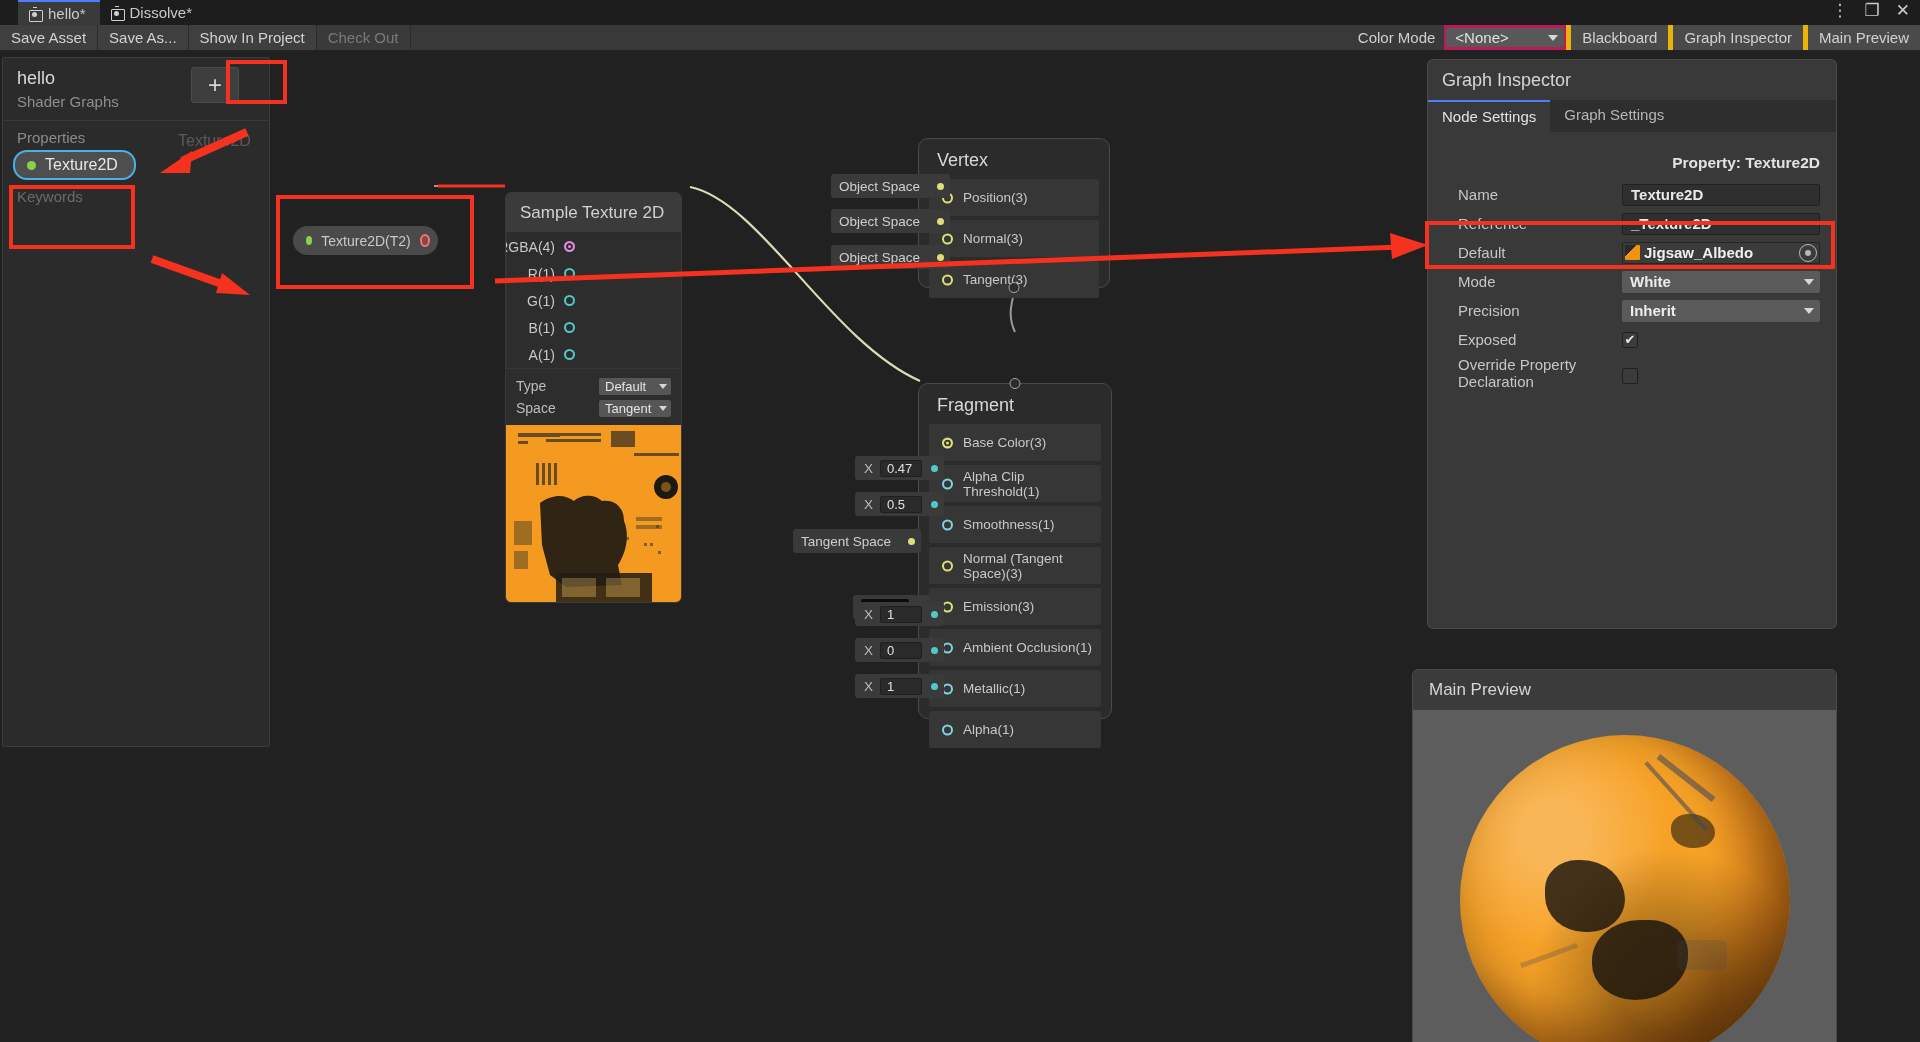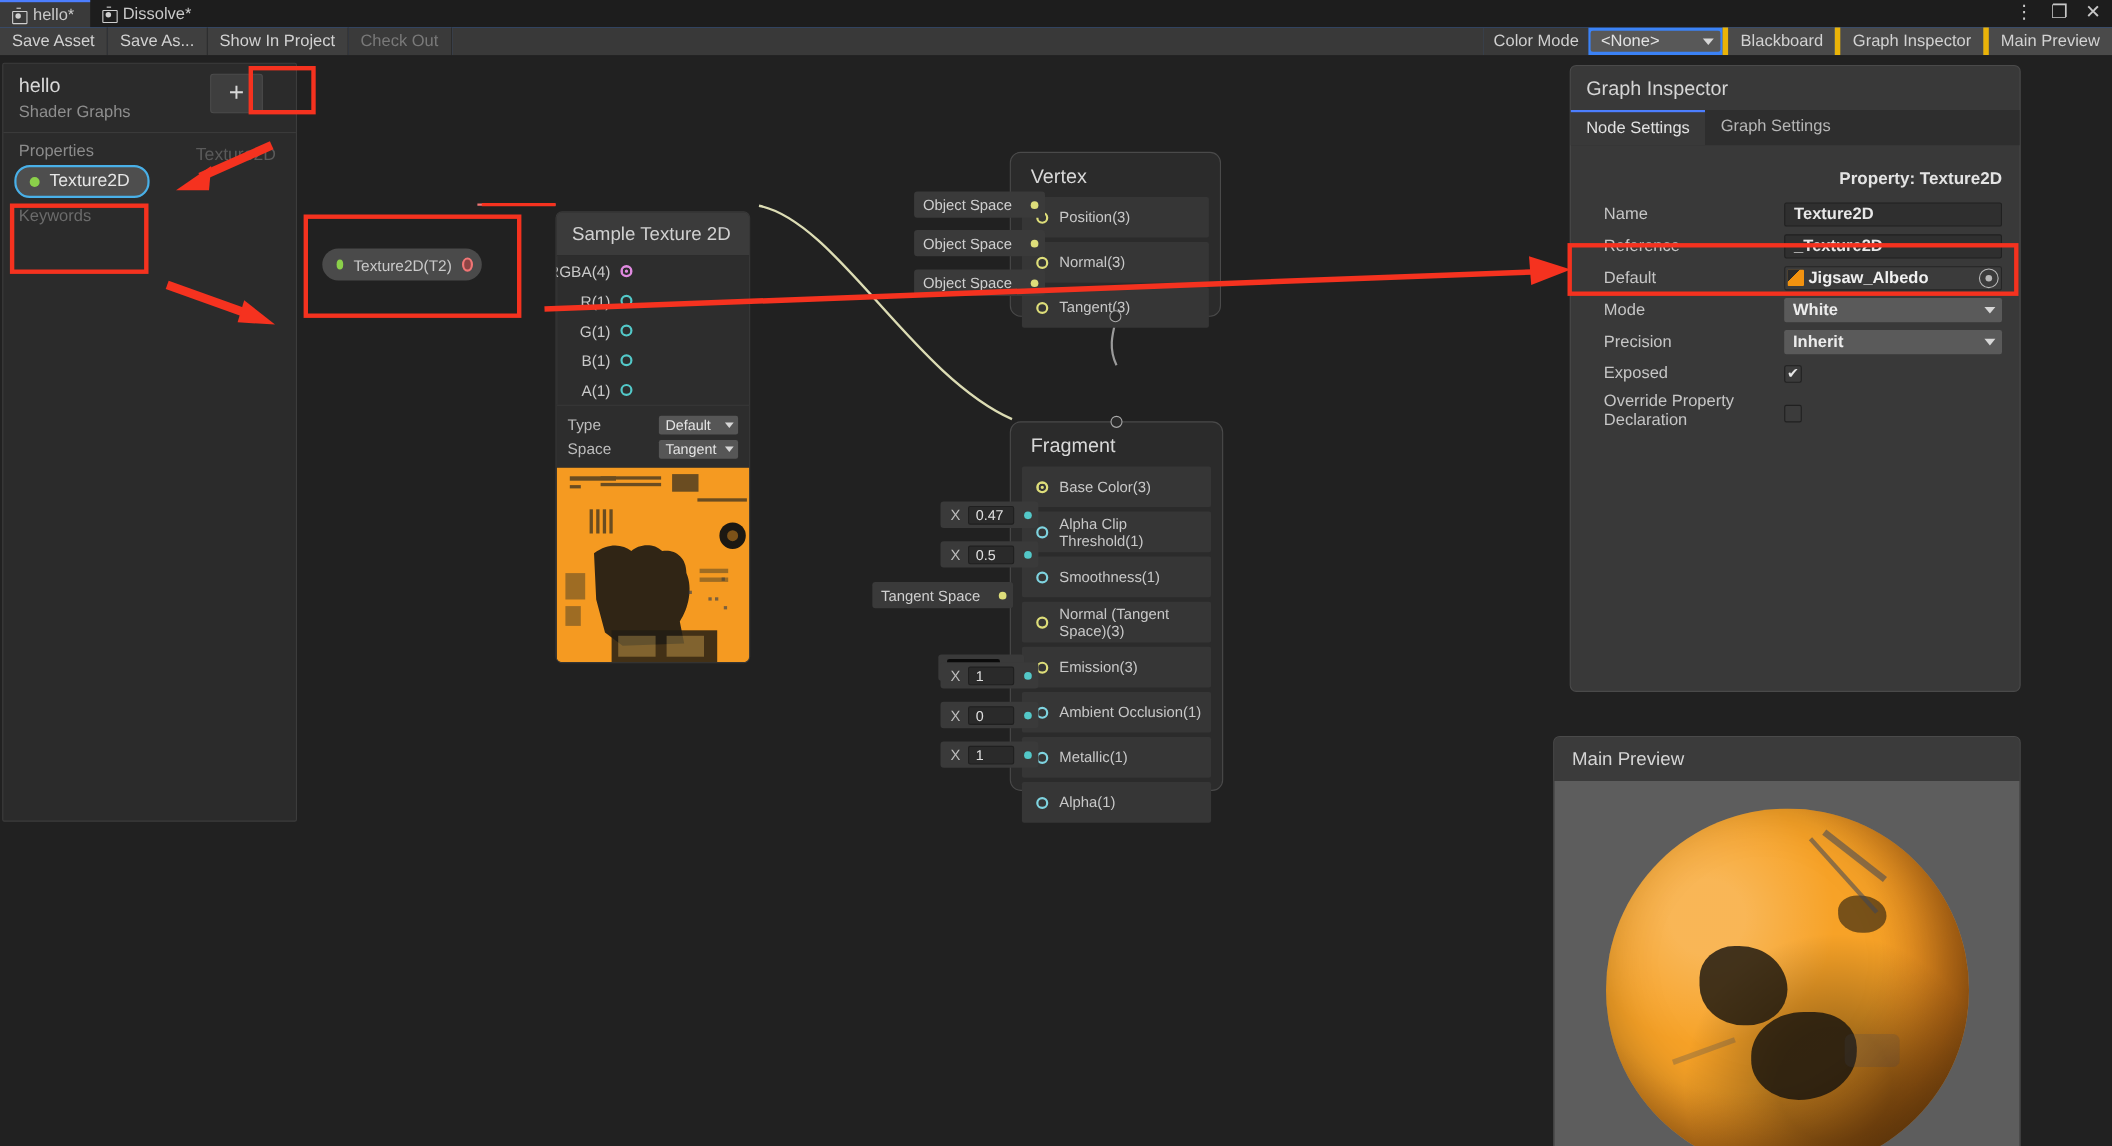--- a/index.html
+++ b/index.html
@@ -15,21 +15,21 @@
   
   .tabstrip {
     position: absolute; left: 0; top: 0; width: 1920px; height: 25px;
     background: #1d1d1d; display: flex; align-items: flex-end;
   }
   .tab {
     height: 25px; display: flex; align-items: center; gap: 6px;
     padding: 0 14px 0 10px; font-size: 15px; color: #c9c9c9;
     position: relative;
   }
-  .tab.active { background: #3a3a3a; border-top: 2px solid #4c7eff; }
+  .tab.active { background: #3a3a3a; border-top: 2px solid #4c7eff; margin-left: 18px; }
   .tab-icon {
     width: 14px; height: 14px; position: relative; display: inline-block;
   }
   .tab-icon::before {
     content: ""; position: absolute; left: 1px; top: 3px;
     width: 12px; height: 10px; border: 1.5px solid #cfcfcf; border-radius: 1px;
   }
   .tab-icon::after {
     content: ""; position: absolute; left: 5px; top: 0px;
     width: 4px; height: 3px; border-top: 1.5px solid #cfcfcf;
@@ -40,21 +40,21 @@
   }
   .win-ctrls {
     position: absolute; right: 10px; top: 2px; display: flex; gap: 16px;
     align-items: center; color: #c8c8c8;
   }
   .win-ctrls span { font-size: 17px; line-height: 17px; cursor: default; }
 
   
   .toolbar {
     position: absolute; left: 0; top: 25px; width: 1920px; height: 26px;
-    background: #3b82f6; display: flex; align-items: stretch;
+    background: #be185d; display: flex; align-items: stretch;
     border-bottom: 1px solid #232323;
   }
   .tb-btn {
     display: flex; align-items: center; padding: 0 11px; font-size: 15px;
     color: #d2d2d2; background: #3f3f3f; border-right: 1px solid #2b2b2b;
     white-space: nowrap;
   }
   .tb-btn.disabled { color: #797979; background: #3a3a3a; }
   .tb-spacer { flex: 1; background: #393939; }
   .tb-label {

